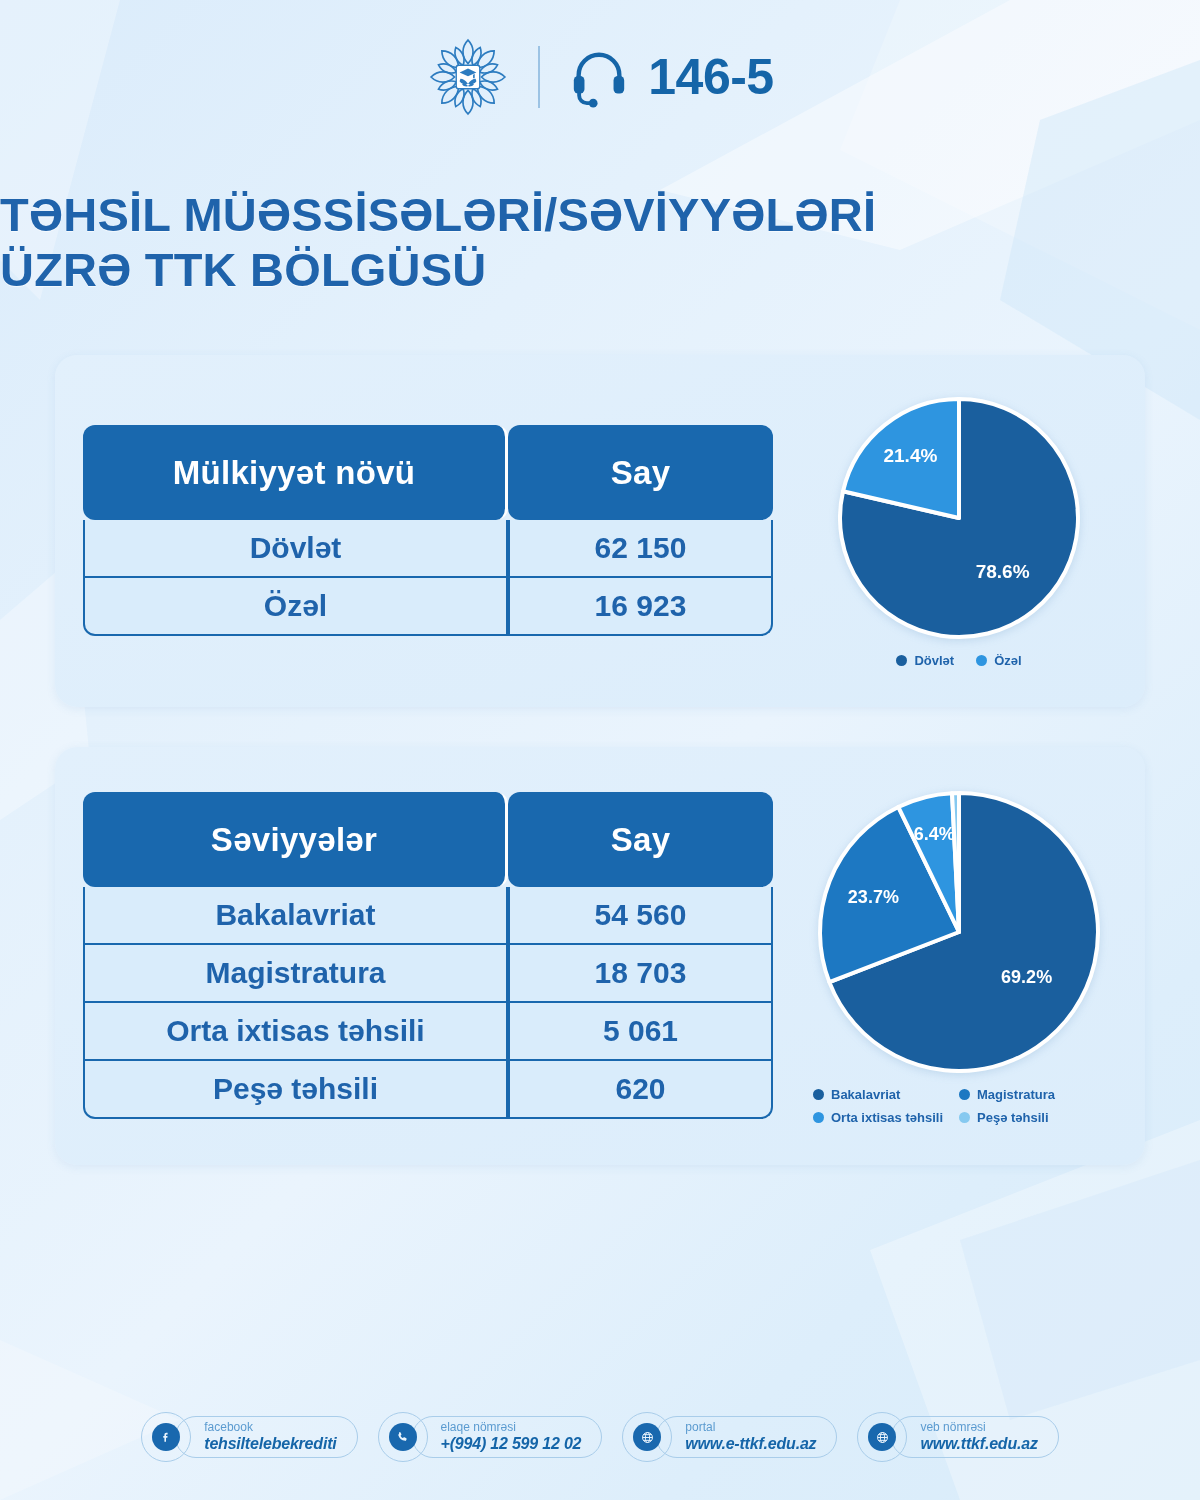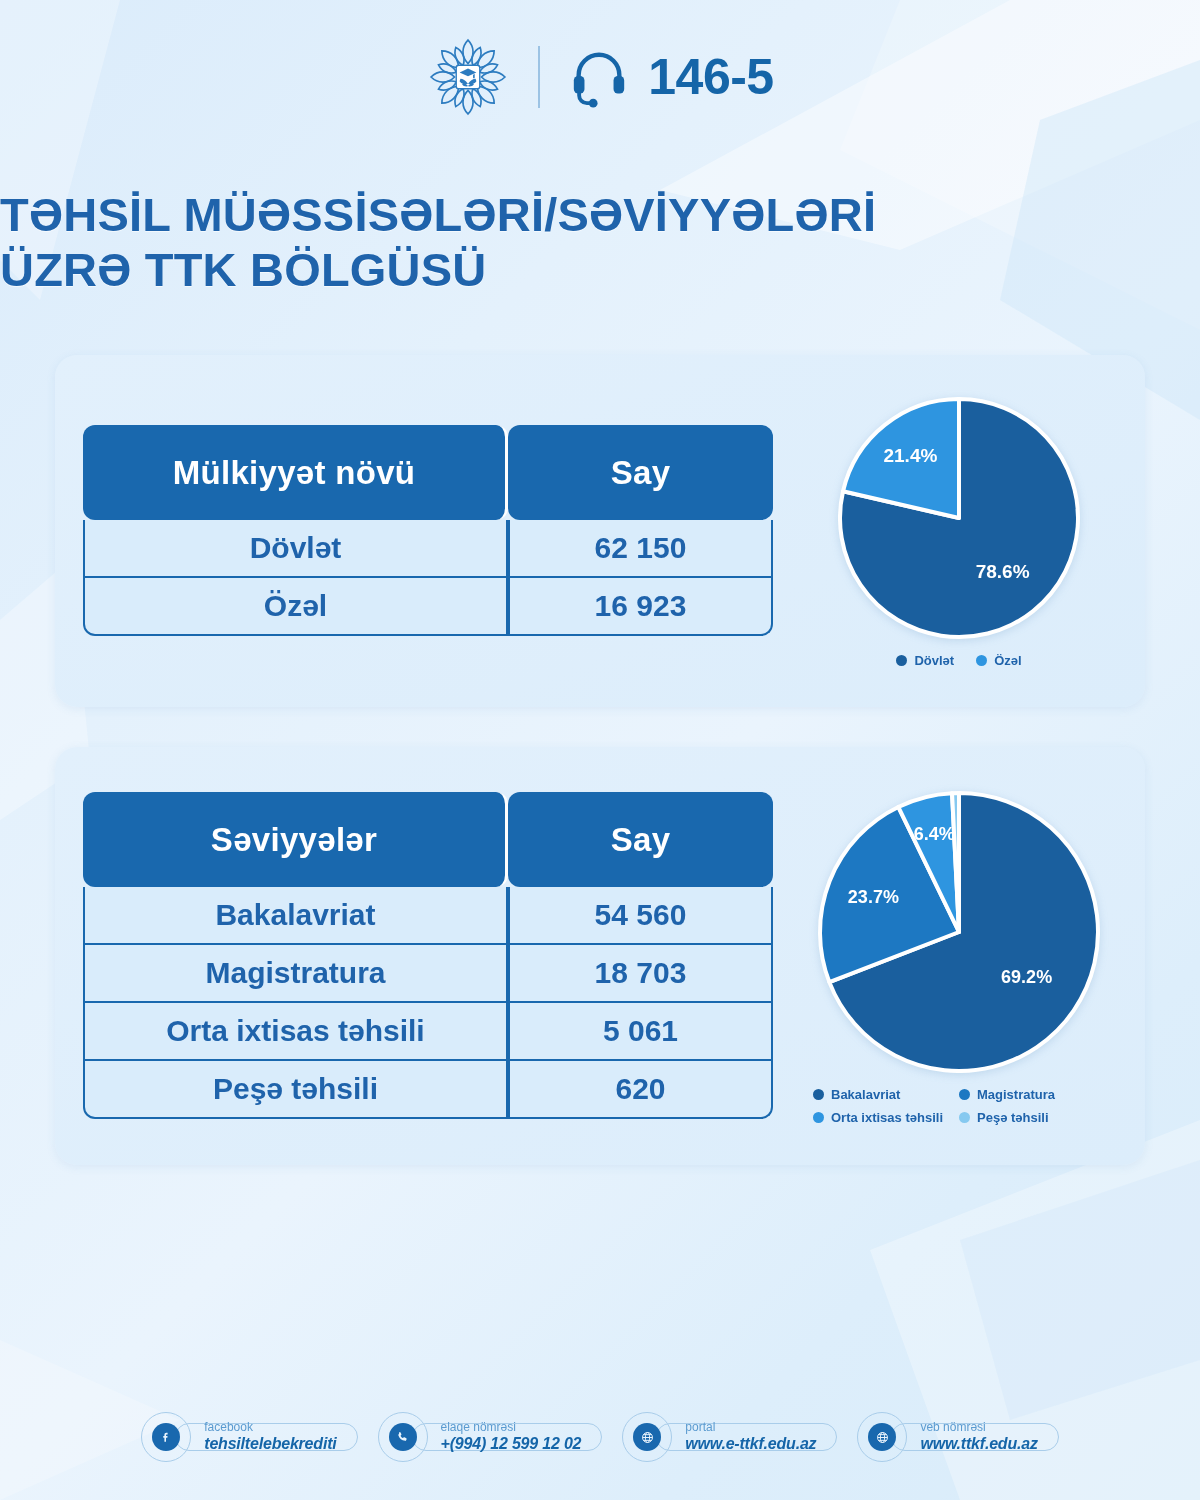--- a/index.html
+++ b/index.html
@@ -140,21 +140,21 @@
   }
   .fbadge {
     width: 28px; height: 28px; border-radius: 50%;
     background: #1968ae;
     display: flex; align-items: center; justify-content: center;
     color: #eaf4fd;
   }
   .fpill {
     border: 1.5px solid #a9cdea;
     border-radius: 24px;
-    height: 28px;
+    height: 42px;
     padding: 0 20px 0 28px;
     margin-left: -16px;
     display: flex; flex-direction: column; justify-content: center;
     background: transparent;
   }
   .fcap { font-size: 12px; color: #5b9bd0; line-height: 1.15; font-weight: 500; }
   .fval { font-size: 16px; color: #1565a8; font-weight: 800; line-height: 1.15; letter-spacing: -.2px; font-style: italic; }
 </style>
 </head>
 <body>

